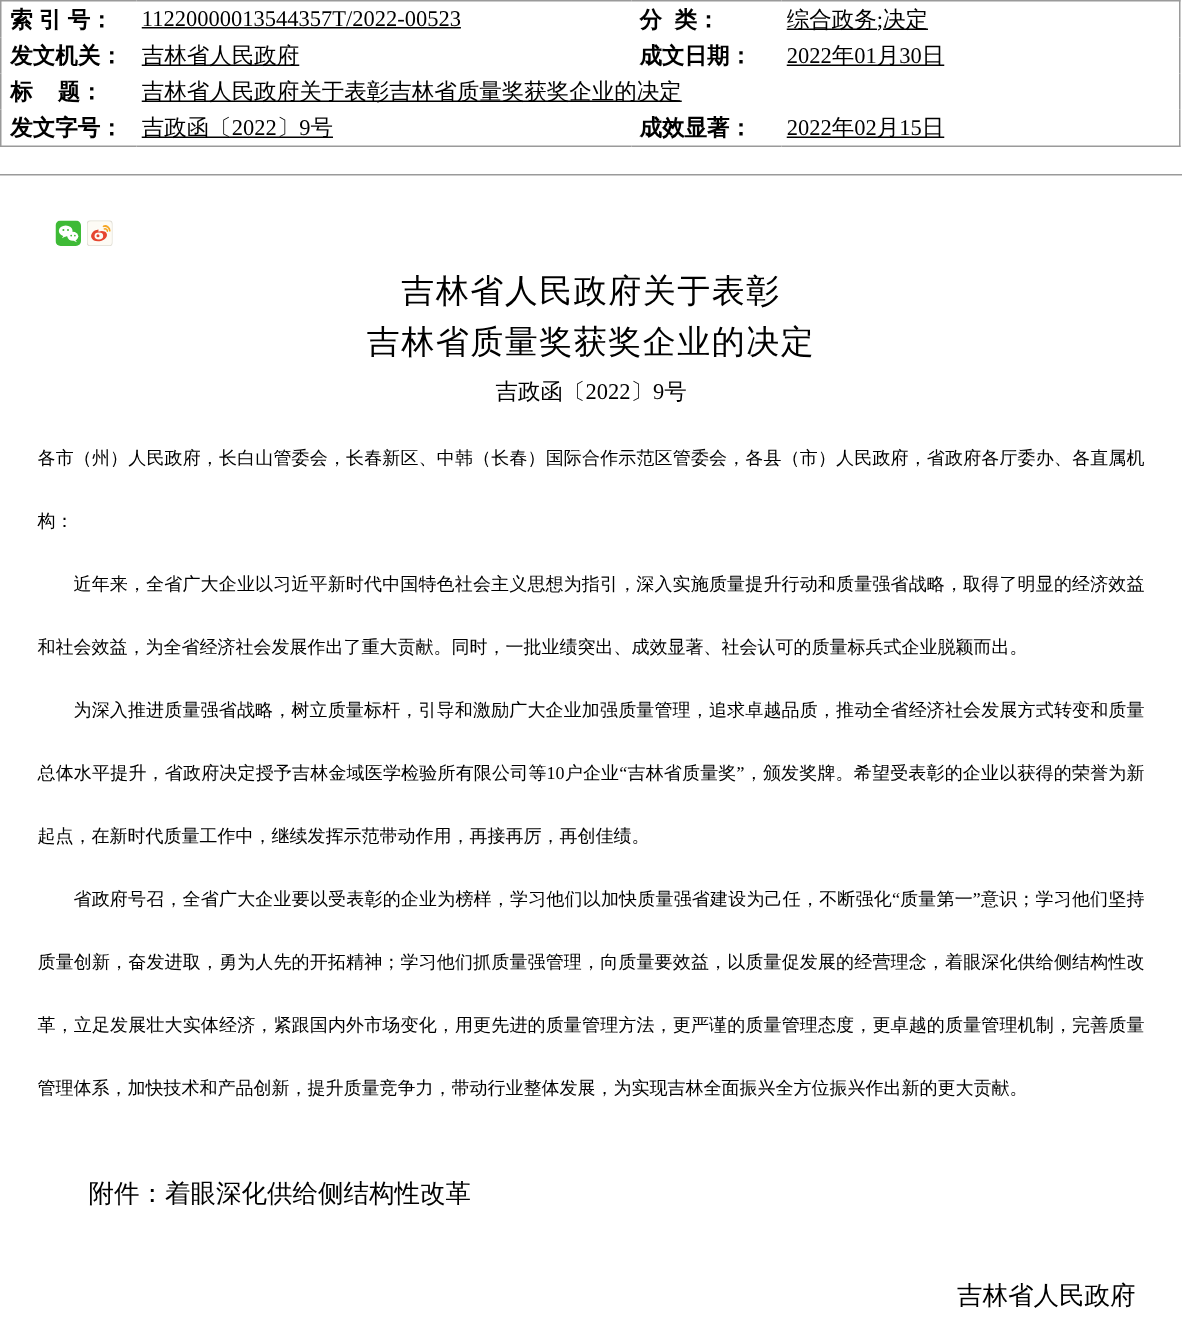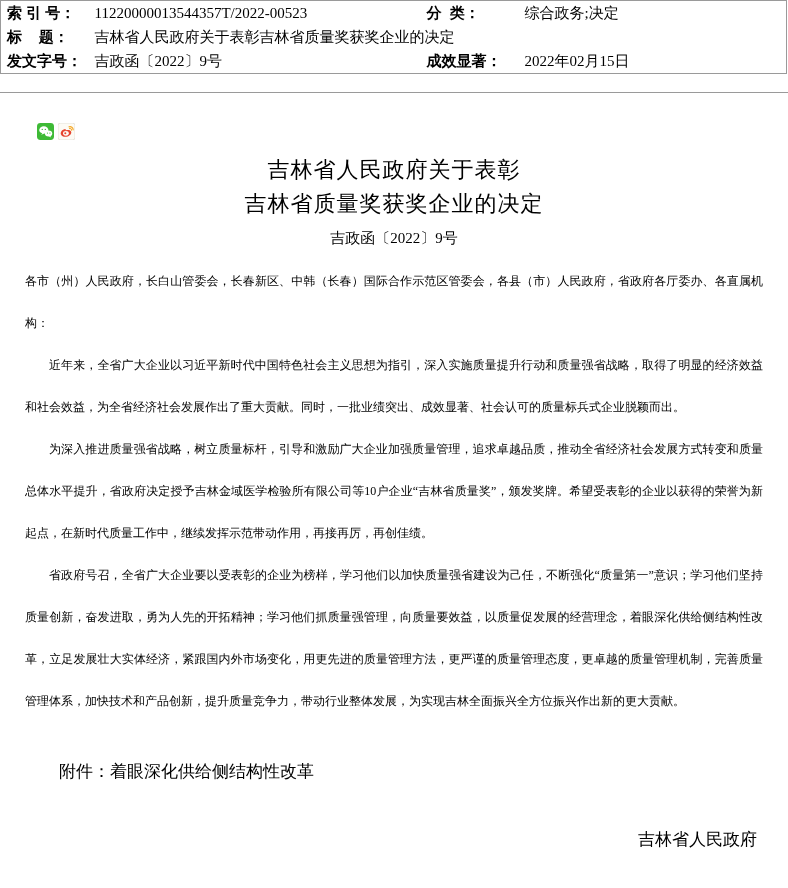--- a/index.html
+++ b/index.html
@@ -30,20 +30,21 @@
     margin-left: 48px;
   }
   .meta-table td.lbl {
     font-family: "Liberation Sans", sans-serif;
     font-weight: bold;
     padding-left: 6px;
   }
   .meta-table td.val {
     font-family: "Liberation Serif", serif;
     padding-left: 4px;
+    text-decoration: underline;
   }
   .col-l1 { width: 90px; }
   .col-v1 { width: 330px; }
   .col-l2 { width: 100px; }
 
   
   .page-sep {
     width: 788px;
     height: 0;
     border-top: 1px solid #9a9a9a;
@@ -117,20 +118,26 @@
       <col>
   </colgroup>
   <tbody>
       <tr>
     <td class="lbl">索 引 号：</td>
     <td class="val">11220000013544357T/2022-00523</td>
     <td class="lbl">分  类：</td>
     <td class="val">综合政务;决定</td>
   </tr>
   <tr>
+    <td class="lbl">发文机关：</td>
+    <td class="val">吉林省人民政府</td>
+    <td class="lbl">成文日期：</td>
+    <td class="val">2022年01月30日</td>
+  </tr>
+  <tr>
     <td class="lbl">标    题：</td>
     <td class="val" colspan="3">吉林省人民政府关于表彰吉林省质量奖获奖企业的决定</td>
   </tr>
   <tr>
     <td class="lbl">发文字号：</td>
     <td class="val">吉政函〔2022〕9号</td>
     <td class="lbl">成效显著：</td>
     <td class="val">2022年02月15日</td>
   </tr>
 </tbody>

